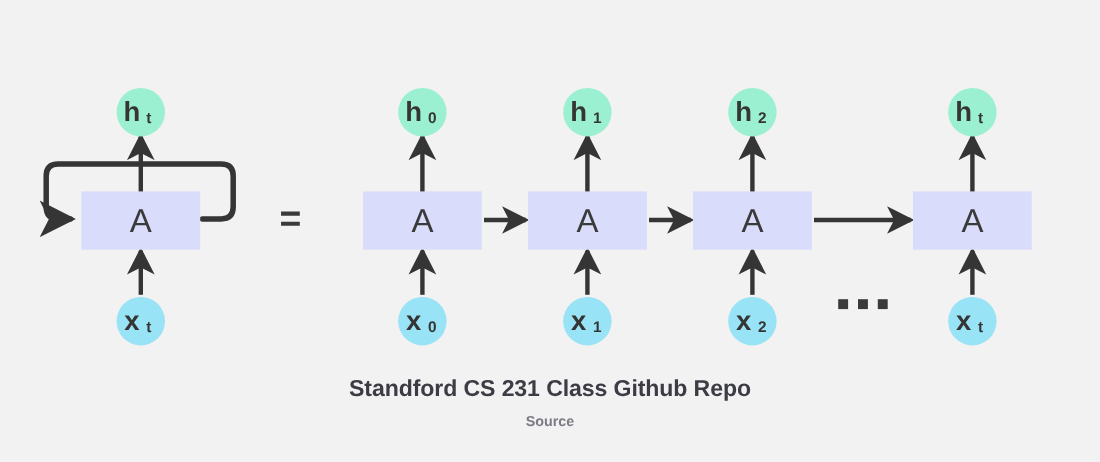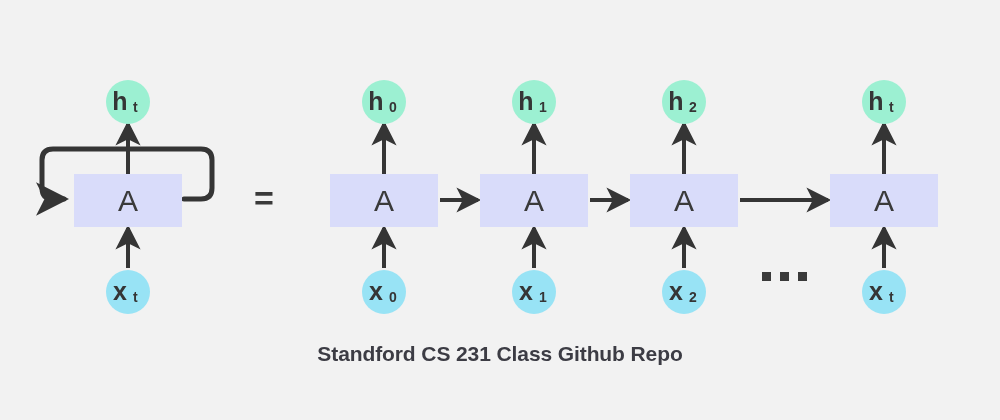--- a/index.html
+++ b/index.html
@@ -190,15 +190,16 @@
         <text class="glyph-sub" x="889" y="112" text-anchor="start">t</text>
         <circle class="node-circle" cx="884" cy="292" r="22" fill="#98e3f5"></circle>
         <text class="glyph-main" x="876" y="300" text-anchor="middle">x</text>
         <text class="glyph-sub" x="889" y="302" text-anchor="start">t</text>
       </g>
     </g>
   </svg>
 
   <div id="caption">
     <p class="title">Standford CS 231 Class Github Repo</p>
+    <p class="source">Source</p>
   </div>
 
 </div>
 
 </body></html>

